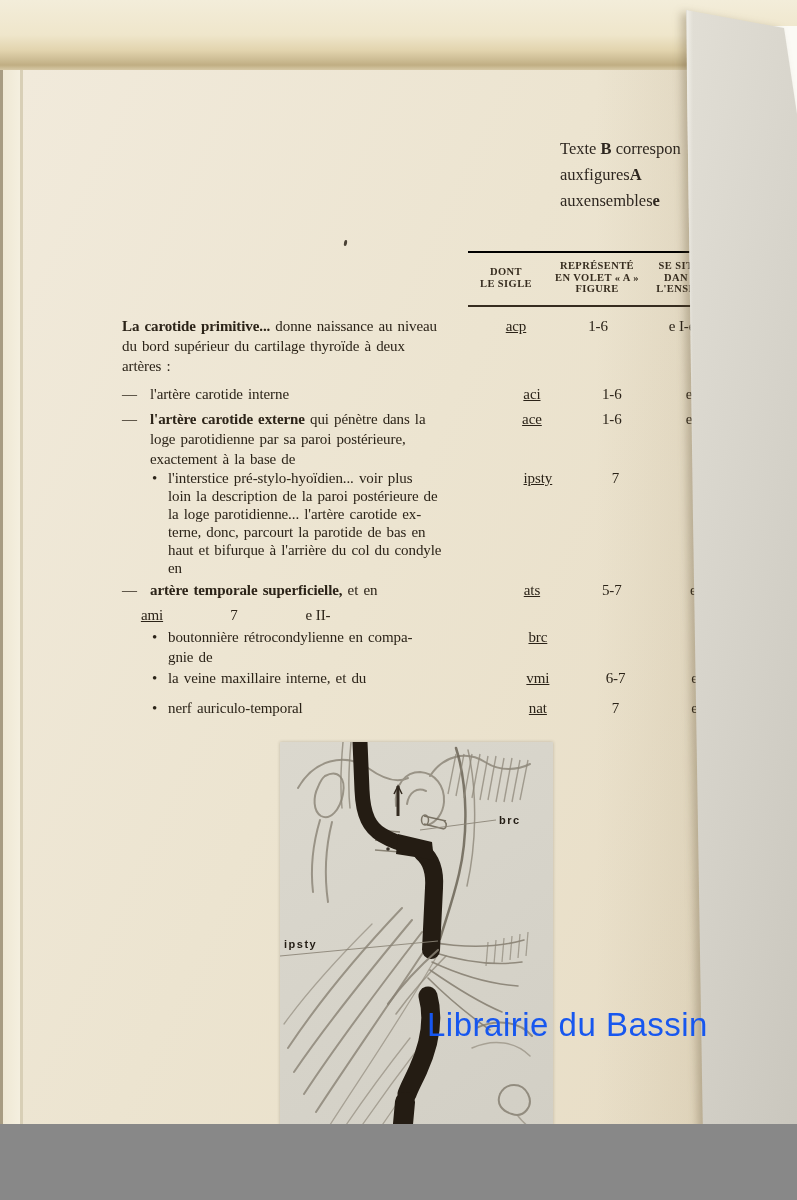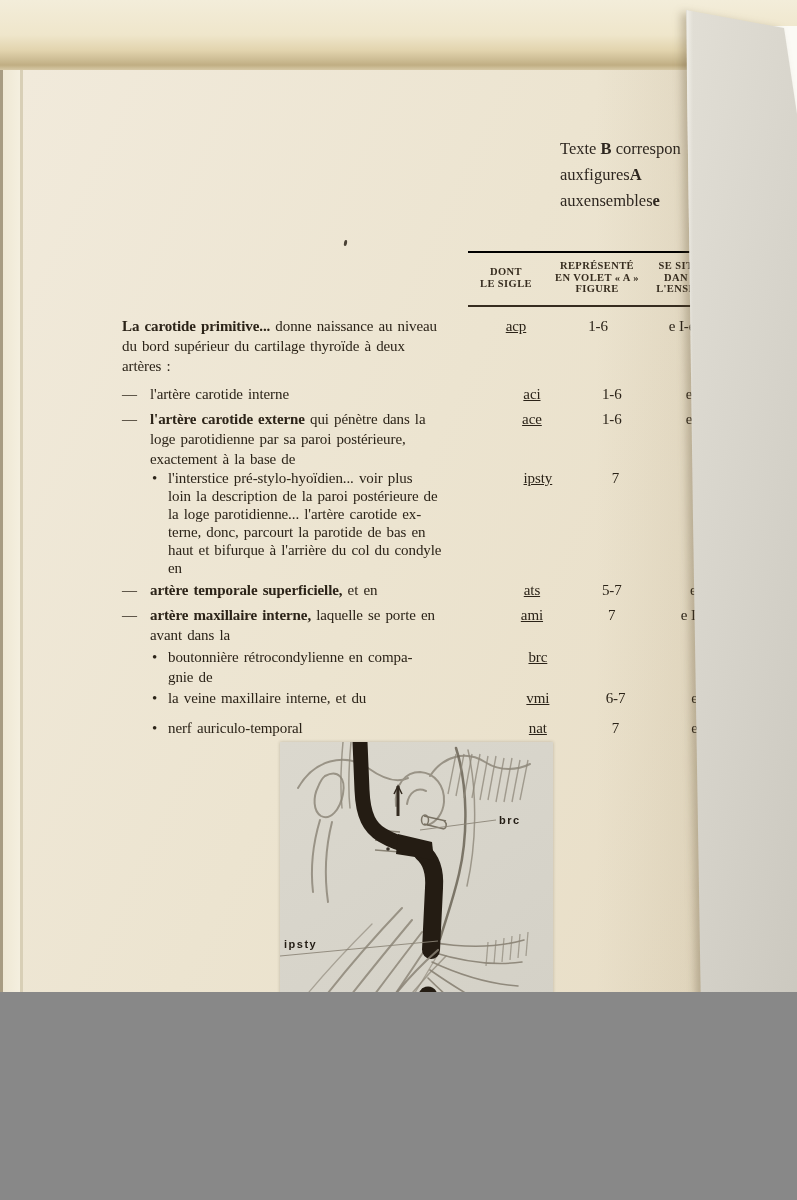--- a/index.html
+++ b/index.html
@@ -1,17 +1,17 @@
 <!DOCTYPE html>
 <html><head>
 <meta charset="utf-8">
 <style>
   html,body { margin:0; padding:0; background:#888; }
   .stage {
-    position:relative; width:797px; height:992px; overflow:hidden;
+    position:relative; width:797px; height:1124px; overflow:hidden;
     background:#ebe3cf; font-family:"Liberation Serif", serif;
   }
   
   .page {
     position:absolute; left:23px; top:70px; width:774px; height:1104px; z-index:1;
     background:linear-gradient(115deg,#f1eadb 0%,#ece4d0 45%,#e7dcc4 100%);
   }
   .page::after {
     content:""; position:absolute; inset:0;
     background:linear-gradient(90deg, rgba(255,255,255,0) 74%, rgba(125,103,62,.14) 94%, rgba(110,90,50,.22) 100%);
@@ -173,22 +173,20 @@
     </div>
 
     <div class="row r4 dash">
       <div class="cell-main"><span class="marker">—</span><span class="b">artère temporale superficielle,</span><span> et en</span></div>
       <div class="cell-sig">ats</div>
       <div class="cell-fig">5-7</div>
       <div class="cell-ens">e</div>
     </div>
 
     <div class="row r5 dash">
-      <div class="cell-main"><span class="marker">—</span><span class="b">artère maxillaire interne,</span><span> laquelle se porte en
-avant dans la</span></div>
       <div class="cell-sig">ami</div>
       <div class="cell-fig">7</div>
       <div class="cell-ens">e II-</div>
     </div>
 
     <div class="row r6 bullet">
       <div class="cell-main"><span class="marker">•</span><span>boutonnière rétrocondylienne en compa-
 gnie de</span></div>
       <div class="cell-sig">brc</div>
       <div class="cell-fig"></div>

